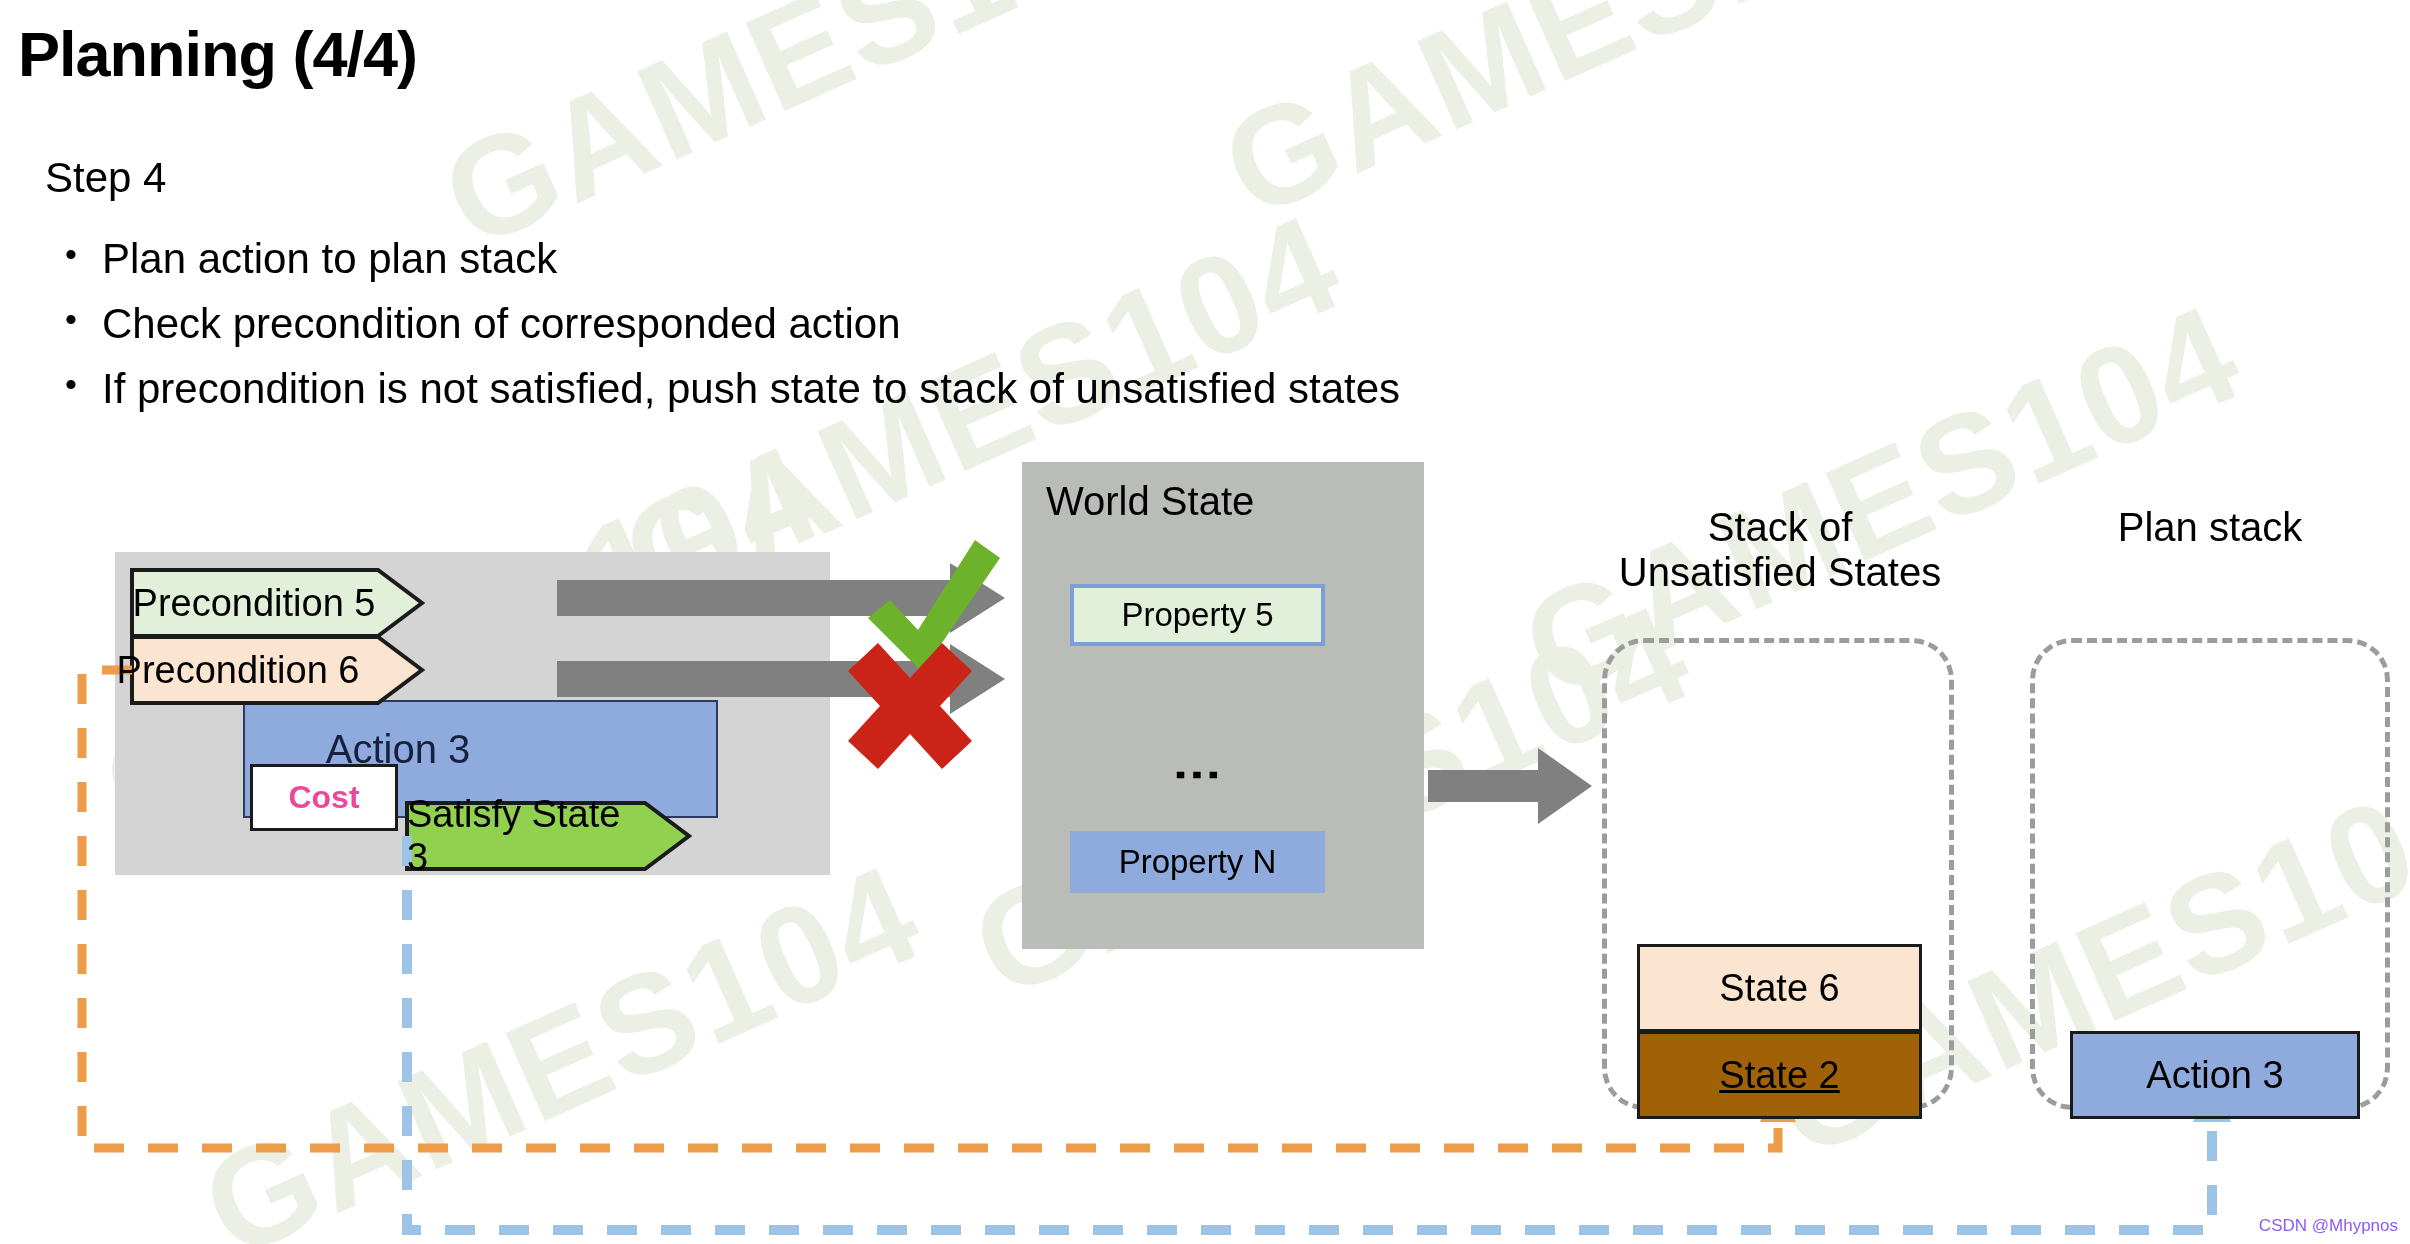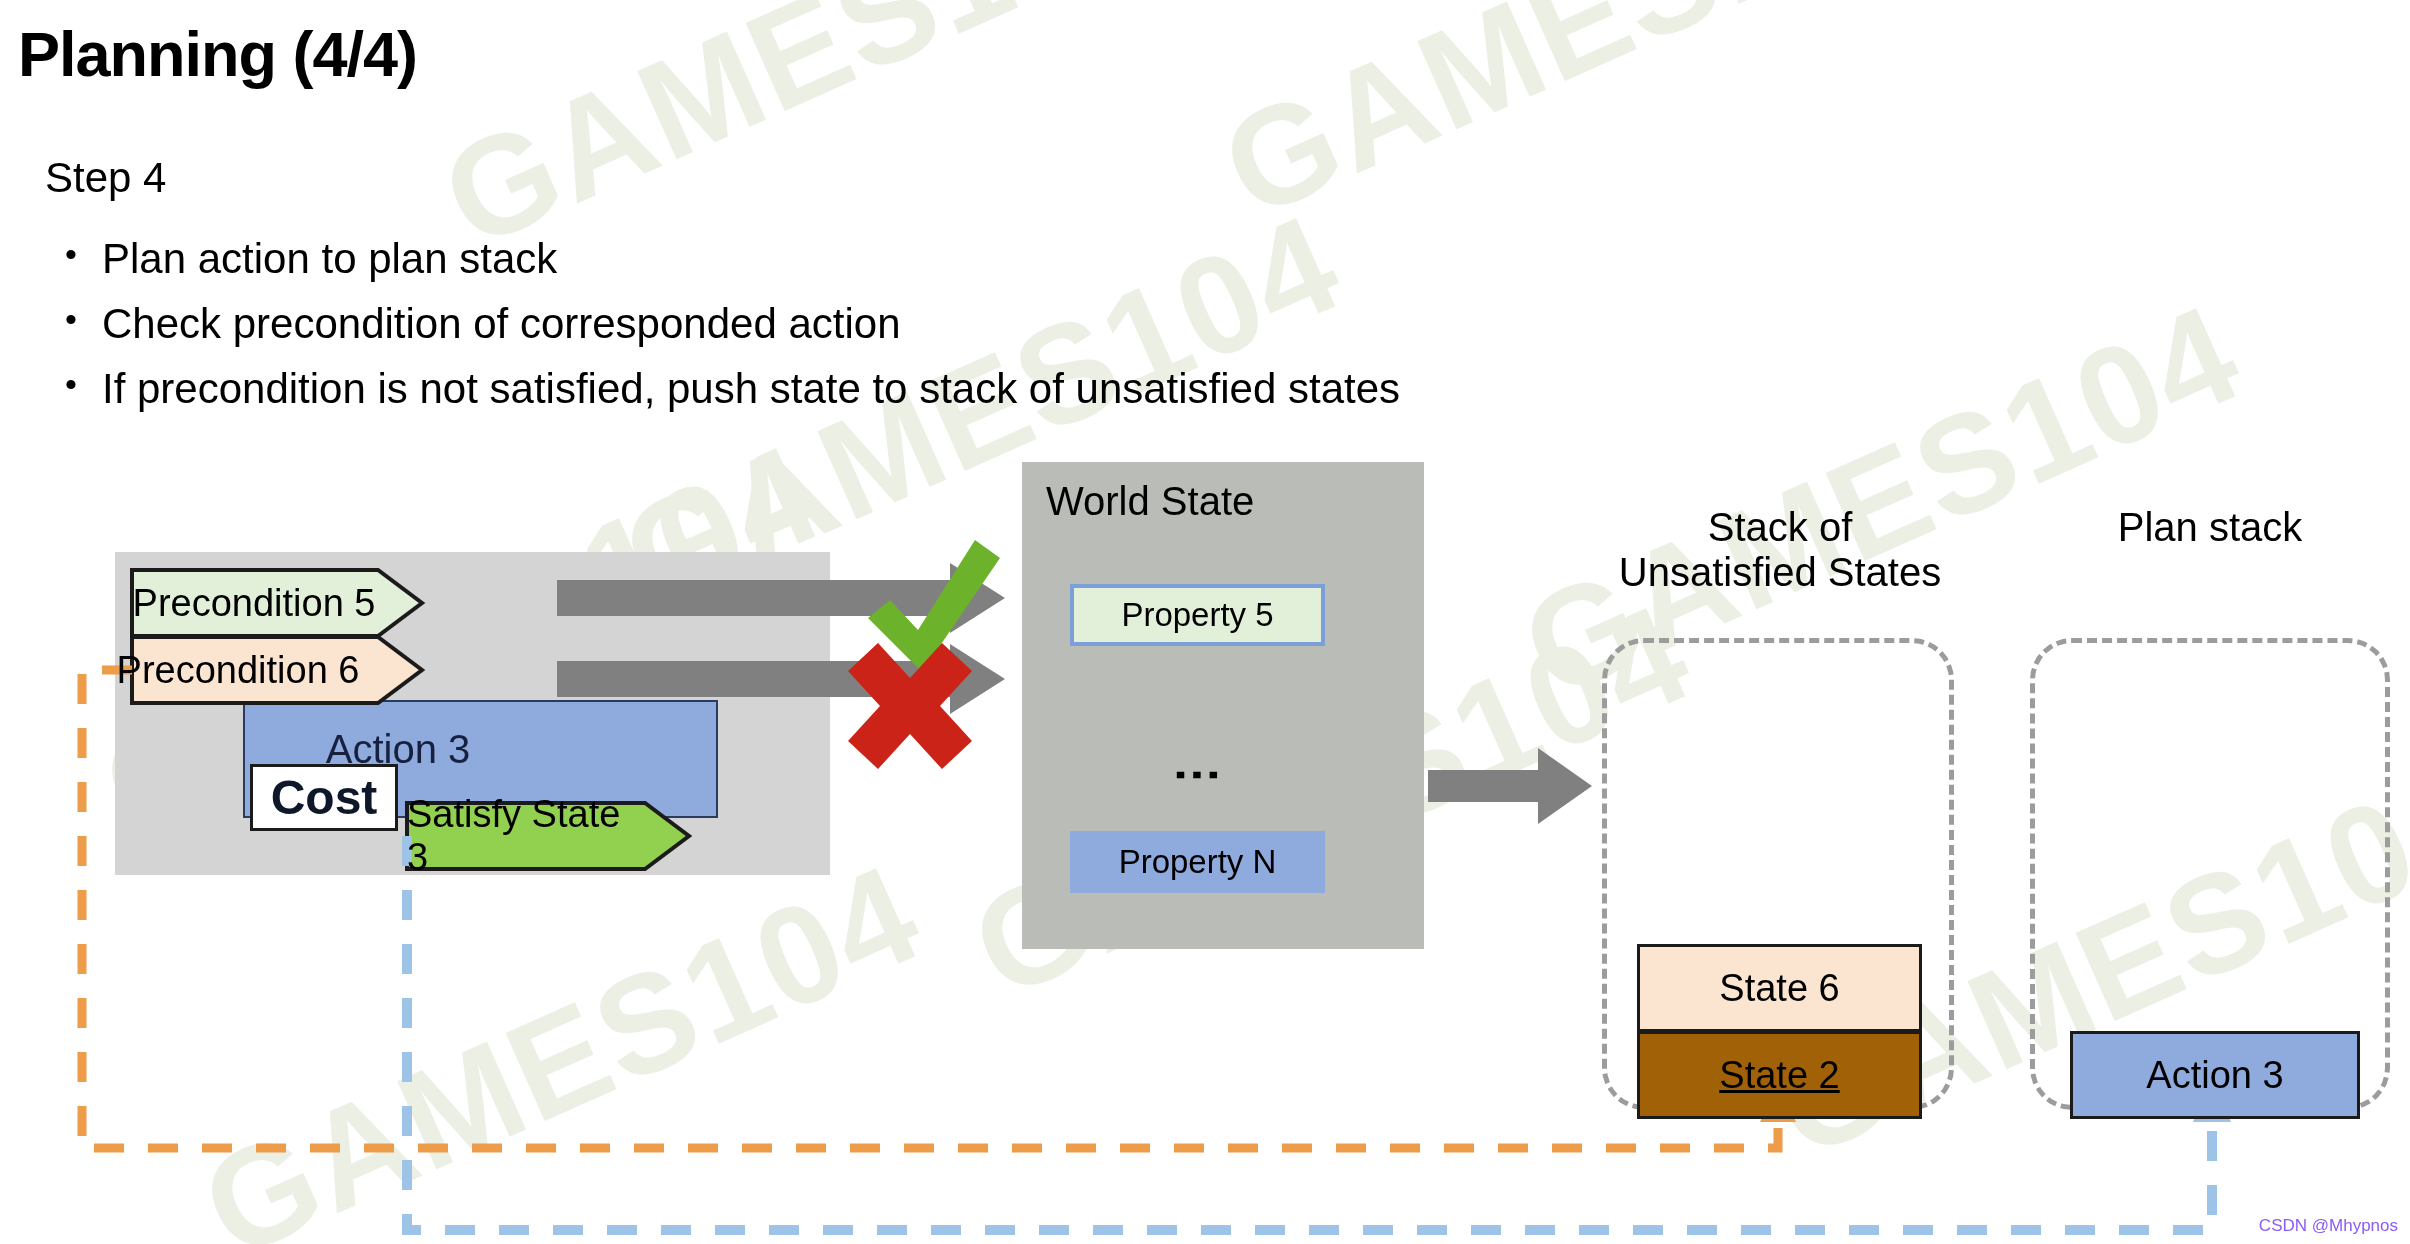--- a/index.html
+++ b/index.html
@@ -67,21 +67,21 @@
   #pre5-wrap{left:132px;top:570px;width:290px;height:66px;}
   #pre6-wrap{left:116px;top:637px;width:290px;height:66px;}
 
   #action3-box{position:absolute;left:243px;top:700px;width:475px;height:118px;
         background:#8faadc;border:2px solid #2b3a60;box-sizing:border-box;}
   #action3-label{position:absolute;left:243px;top:727px;width:310px;
         text-align:center;font-size:40px;color:#16213f;}
   #cost-box{position:absolute;left:250px;top:764px;width:148px;height:67px;
         background:#fff;border:3px solid #1b1b1b;box-sizing:border-box;
         display:flex;align-items:center;justify-content:center;}
-  #cost-label{font-size:48px;font-weight:700;color:#0f172a;}
+  #cost-label{font-size:32px;font-weight:700;color:#ec4899;}
   #satisfy-label{position:absolute;left:407px;top:803px;width:240px;height:66px;
         display:flex;align-items:center;justify-content:center;font-size:38px;}
 
   #credit{position:absolute;right:12px;bottom:8px;font-size:17px;color:#8b5cf6;z-index:9;}
 </style>
 </head>
 <body>
 
 <div id="watermark">
   <span class="wm g" style="left:420px;top:-30px;">GAMES104</span>

